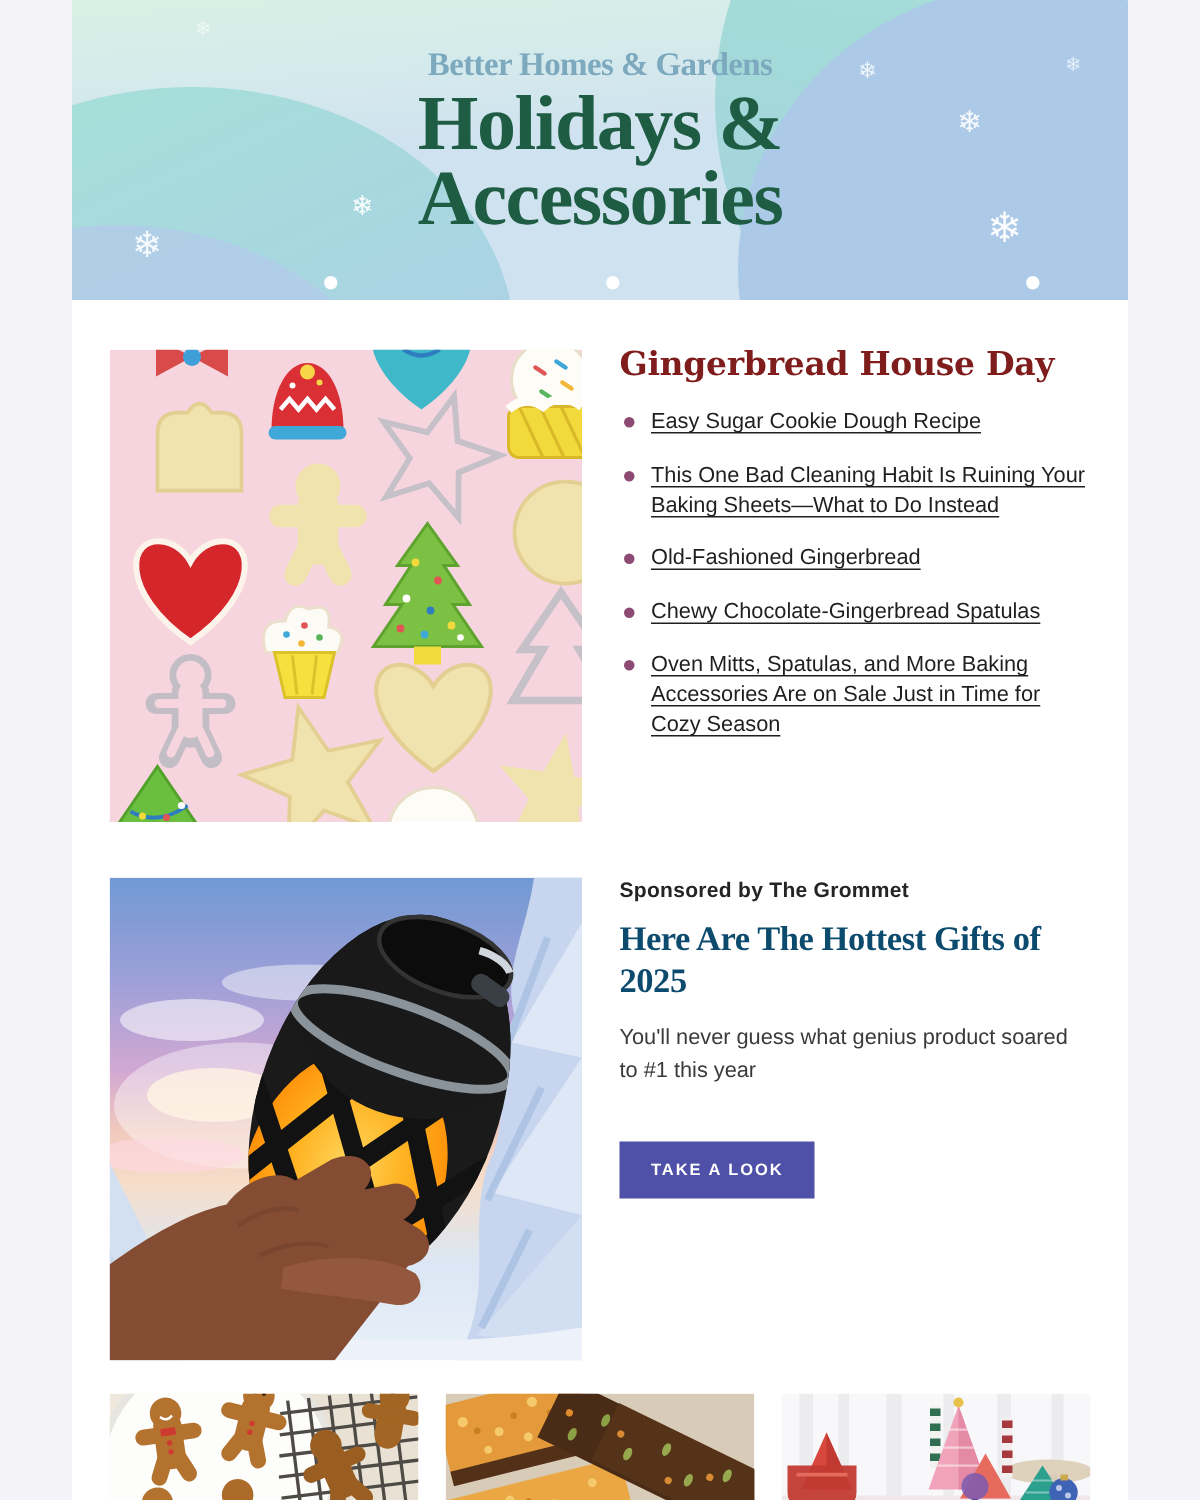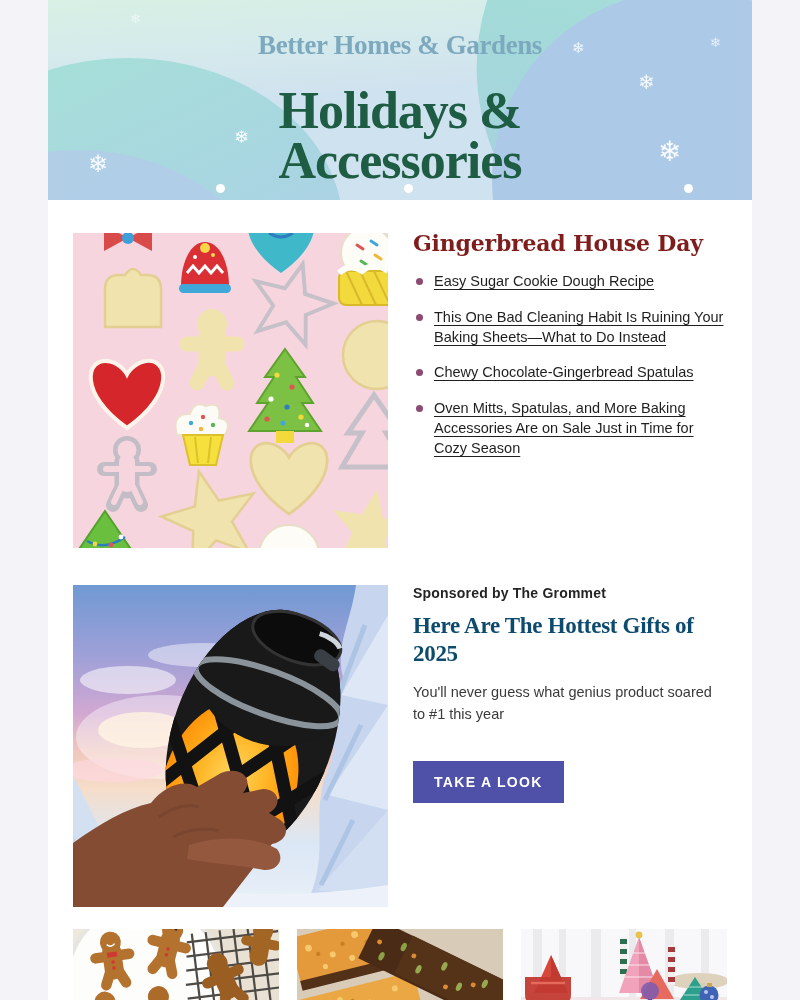--- a/index.html
+++ b/index.html
@@ -18,25 +18,25 @@
   }
   .blob{position:absolute;border-radius:50%;}
   .blob-left-teal{left:-135px;top:58px;width:430px;height:340px;
     background:linear-gradient(155deg,#a6ded9 15%,#a9d5e2 55%,#b2cbe8 85%);}
   .blob-left-blue{left:-170px;top:150px;width:400px;height:330px;background:#b1cce9;opacity:.85;}
   .blob-right-teal{right:-155px;top:-150px;width:430px;height:440px;transform:rotate(-14deg);
     background:linear-gradient(205deg,#bde9df 0%,#a3dbd8 45%,#a6d2df 75%,#a9cde4 100%);}
   .blob-right-blue{right:-130px;bottom:-170px;width:390px;height:380px;background:#accae7;}
   .brand{
     position:relative;margin:0;padding-top:30px;
-    font-family:"Liberation Serif", serif;font-weight:700;font-size:27px;
+    font-family:"Liberation Serif", serif;font-weight:700;font-size:22px;
     letter-spacing:-0.4px;color:var(--brand-blue,#7da9bf);
   }
   .big-title{
-    position:relative;margin:25px 0 0;
+    position:relative;margin:2px 0 0;
     font-family:"Liberation Serif", serif;font-weight:700;
     font-size:52px;line-height:.96;letter-spacing:-1px;
     color:var(--title-green,#1e5c43);
   }
   .sf{position:absolute;color:#ffffff;pointer-events:none;line-height:1;}
   .hdot{position:absolute;width:9px;height:9px;border-radius:50%;background:#ffffff;}
 
   
   .main{padding:0 25px;}
   .section{display:flex;gap:25px;}
@@ -65,21 +65,21 @@
   .sponsor-label{
     margin:0 0 11px;font-size:14px;font-weight:700;color:#242424;letter-spacing:.2px;
   }
   h3.sponsor-title{
     margin:0 0 15px;font-family:Liberation Serif, serif;
     font-size:23px;line-height:1.2;color:#0c4a6e;font-weight:700;letter-spacing:-0.3px;
   }
   .sponsor-body{margin:0 0 35px;font-size:14.5px;line-height:1.5;color:#3a3a3a;max-width:300px;}
   .cta{
     display:inline-block;background:var(--accent-button,#4e51a7);color:#ffffff;
-    font-size:14px;font-weight:700;letter-spacing:1.3px;
+    font-size:11px;font-weight:700;letter-spacing:1.3px;
     padding:13px 21px;cursor:pointer;user-select:none;
   }
 
   .sec-thumbs{margin-top:22px;display:flex;gap:18px;}
   .thumb{flex:1;height:160px;margin:0;overflow:hidden;}
   .thumb svg{display:block;width:100%;height:100%;}
 </style>
 </head>
 <body>
 
@@ -221,20 +221,21 @@
           </g>
           <circle cx="216" cy="322" r="30" fill="#fdfcf7" stroke="#e8ddc8" stroke-width="2"></circle>
         </svg>
       </figure>
 
       <div class="col">
         <h2 class="sec-title">Gingerbread House Day</h2>
         <ul class="links">
           <li><a>Easy Sugar Cookie Dough Recipe</a></li>
           <li><a>This One Bad Cleaning Habit Is Ruining Your Baking Sheets—What to Do Instead</a></li>
+          <li><a>Old-Fashioned Gingerbread</a></li>
           <li><a>Chewy Chocolate-Gingerbread Spatulas</a></li>
           <li><a>Oven Mitts, Spatulas, and More Baking Accessories Are on Sale Just in Time for Cozy Season</a></li>
         </ul>
       </div>
     </section>
 
     <section class="section sec-sponsor">
       <figure class="photo" style="width:315px;height:322px">
         <svg viewBox="0 0 315 322" width="315" height="322">
           <defs>

